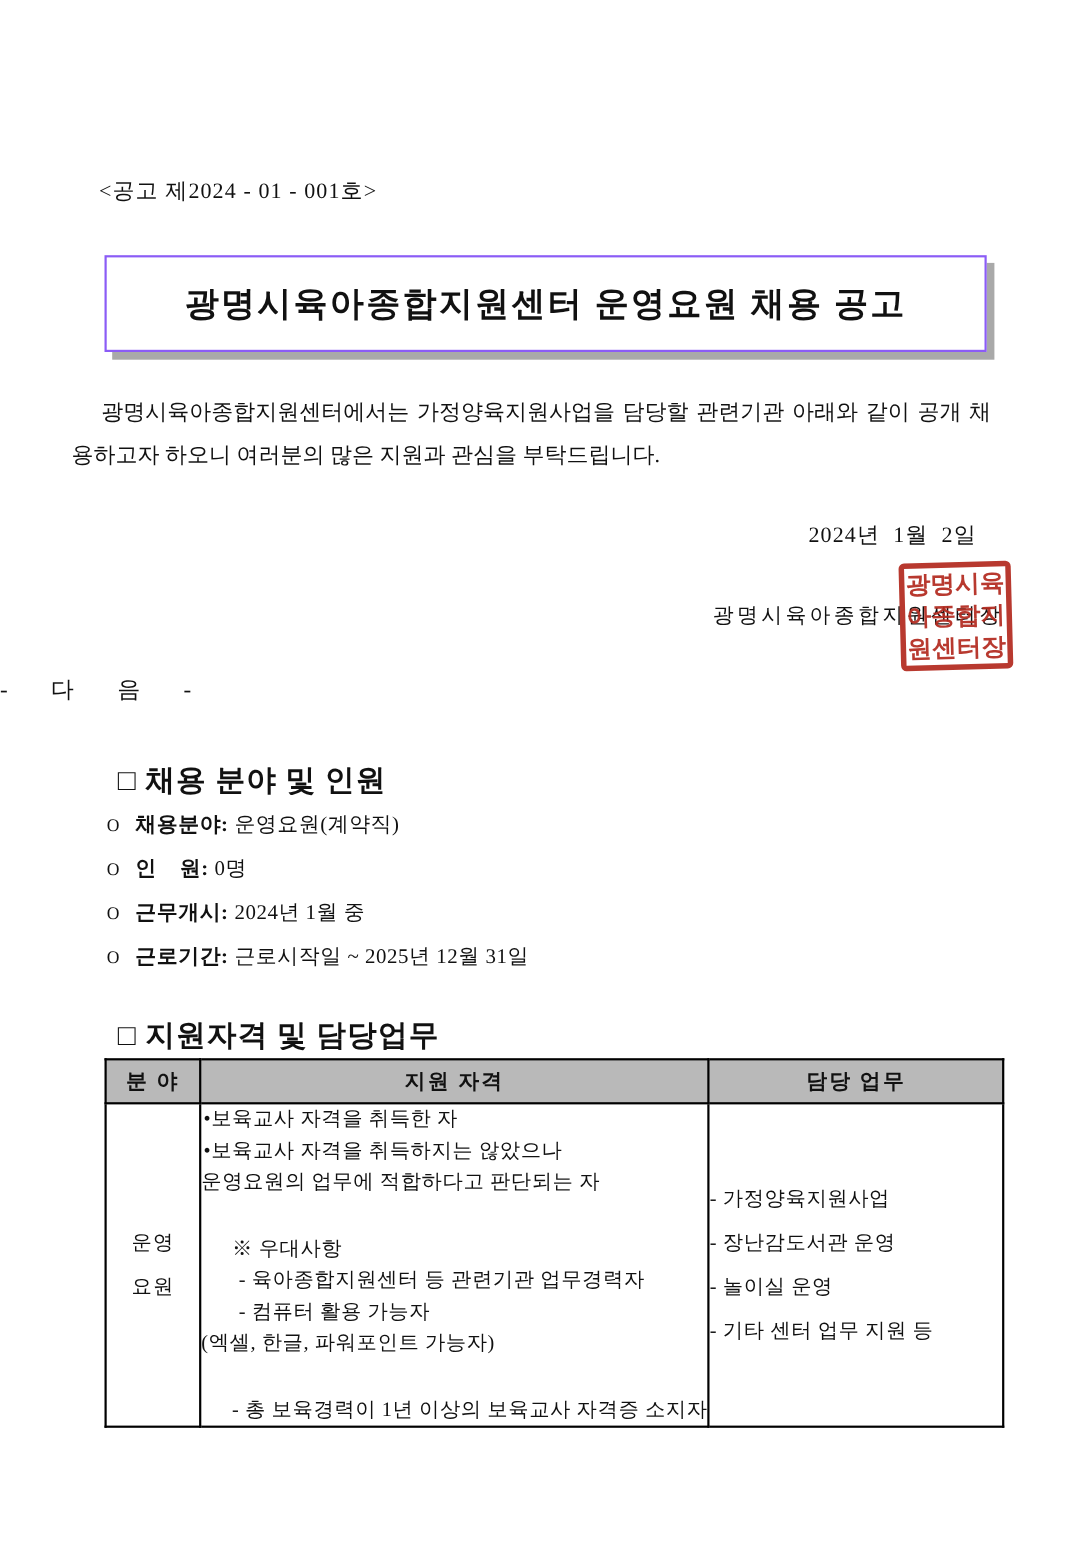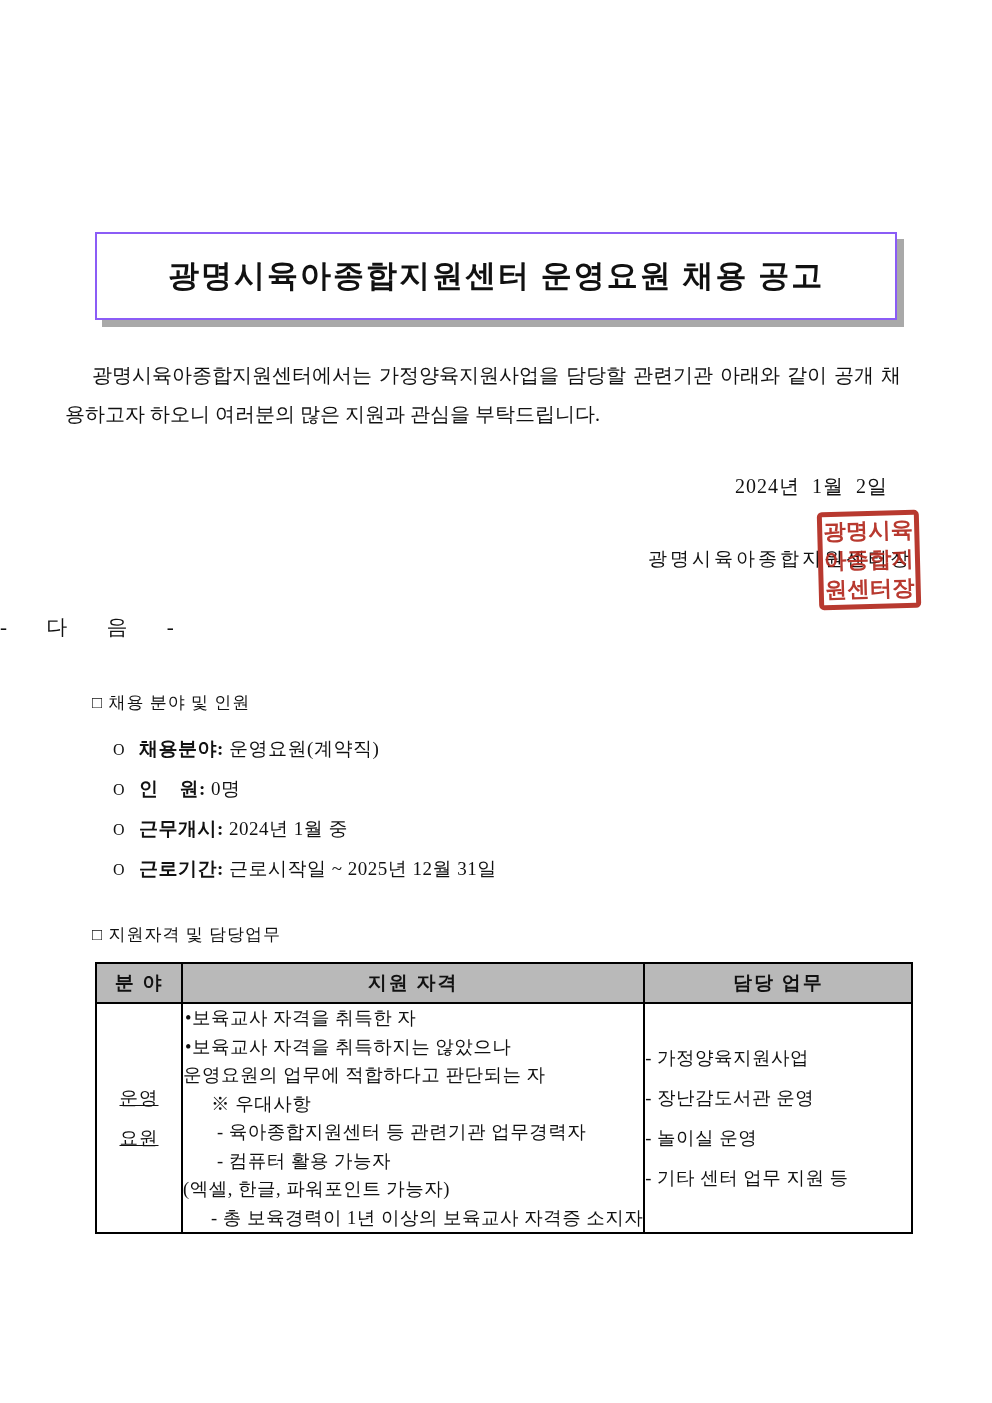--- a/index.html
+++ b/index.html
@@ -42,25 +42,25 @@
     pointer-events:none;
   }
   .stamp .srow{
     color:#b32b20;font-weight:bold;font-size:22px;line-height:26px;
     text-align:center;letter-spacing:0px;white-space:nowrap;
     transform:scaleX(1.02);
   }
 
   .daum{left:0;top:613px;width:992px;font-size:21px;word-spacing:30px;letter-spacing:2px;}
 
-  .sec-heading{left:92px;font-size:17px;font-weight:normal;letter-spacing:1px;}
+  .sec-heading{left:107px;font-size:27px;font-weight:bold;letter-spacing:1px;}
   .sec1{top:691px;}
   .sec2{top:923px;}
 
-  .bullet{left:113px;font-size:19px;white-space:pre;}
+  .bullet{left:97px;font-size:19px;white-space:pre;}
   .bullet .marker{font-size:16px;display:inline-block;width:26px;}
   .bullet .lbl{font-weight:bold;letter-spacing:0.5px;}
   .bullet .val{letter-spacing:0.5px;}
   .b0{top:736px;} .b1{top:776px;} .b2{top:816px;} .b3{top:856px;}
 
   table.qual{
     left:95px;top:962px;
     position:absolute;
     border-collapse:collapse;
     table-layout:fixed;
@@ -68,33 +68,34 @@
   }
   table.qual th, table.qual td{border:2px solid #000;padding:0;}
   table.qual th{
     background:#b9b9b9;height:38px;
     font-weight:bold;letter-spacing:2px;font-size:19px;
   }
   .col-field{width:84px;margin-left:44px;}
   .col-qual{width:448px;}
   .col-duty{width:266px;}
   td.field-cell{text-align:center;vertical-align:middle;}
-  td.field-cell .fline{line-height:40px;letter-spacing:1px;text-decoration:underline;}
+  td.field-cell .fline{line-height:40px;letter-spacing:1px;}
   td.qual-cell{vertical-align:middle;padding:7px 4px 7px 6px;}
   td.qual-cell .qline{line-height:28.5px;letter-spacing:0.5px;white-space:nowrap;}
-  .ind0{padding-left:2px;} .ind1{padding-left:0;} .ind2{padding-left:28px;}
+  .ind0{padding-left:2px;} .ind1{padding-left:0;} .ind2{padding-left:28px;margin-top:32px;}
   .ind3{padding-left:34px;} .ind4{}
   td.duty-cell{vertical-align:middle;padding-left:10px;}
   td.duty-cell .dline{line-height:40px;letter-spacing:0.5px;white-space:nowrap;}
 </style>
 </head>
 <body>
 
 <div class="page">
 
+  <div class="abs doc-number">&lt;공고 제2024 - 01 - 001호&gt;</div>
 
   <div class="abs title-box">
     <div class="title">광명시육아종합지원센터 운영요원 채용 공고</div>
   </div>
 
   <div class="abs intro">
     <div class="l1">광명시육아종합지원센터에서는 가정양육지원사업을 담당할 관련기관 아래와 같이 공개 채</div>
     <div class="l2">용하고자 하오니 여러분의 많은 지원과 관심을 부탁드립니다.</div>
   </div>
 

